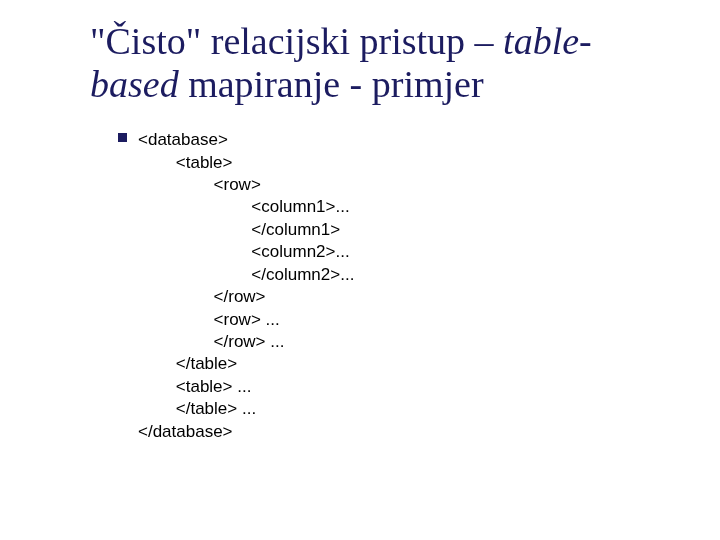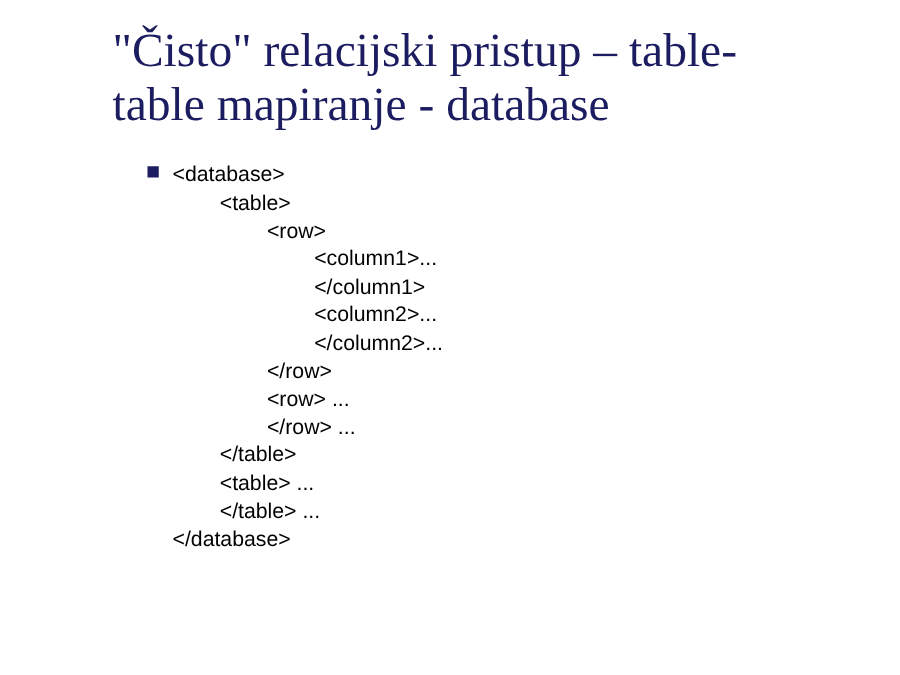--- a/index.html
+++ b/index.html
@@ -20,20 +20,21 @@
   }
   .title {
     font-family: "Times New Roman", Times, serif;
     font-size: 38px;
     line-height: 1.12;
     color: #1c1c60;
     margin: 0 0 24px 0;
     font-weight: 400;
   }
   .title .italic {
+    font-style: italic;
     text-align: right;
   }
   .body {
     position: relative;
   }
   .bullet {
     position: absolute;
     left: 28px;
     top: 4px;
     width: 9px;
@@ -50,21 +51,21 @@
     white-space: pre;
   }
 </style>
 </head>
 <body>
 
 <div class="slide">
 
   <h1 class="title">
     <span>"Čisto" relacijski pristup – </span><span class="italic">table-</span><br>
-    <span class="italic">table</span><span> mapiranje - database</span>
+    <span class="italic">based</span><span> mapiranje - primjer</span>
   </h1>
 
   <div class="body">
     <div class="bullet"></div>
     <div class="codeblock"><span>&lt;database&gt;</span>
 <span>        &lt;table&gt;</span>
 <span>                &lt;row&gt;</span>
 <span>                        &lt;column1&gt;...</span>
 <span>                        &lt;/column1&gt;</span>
 <span>                        &lt;column2&gt;...</span>

